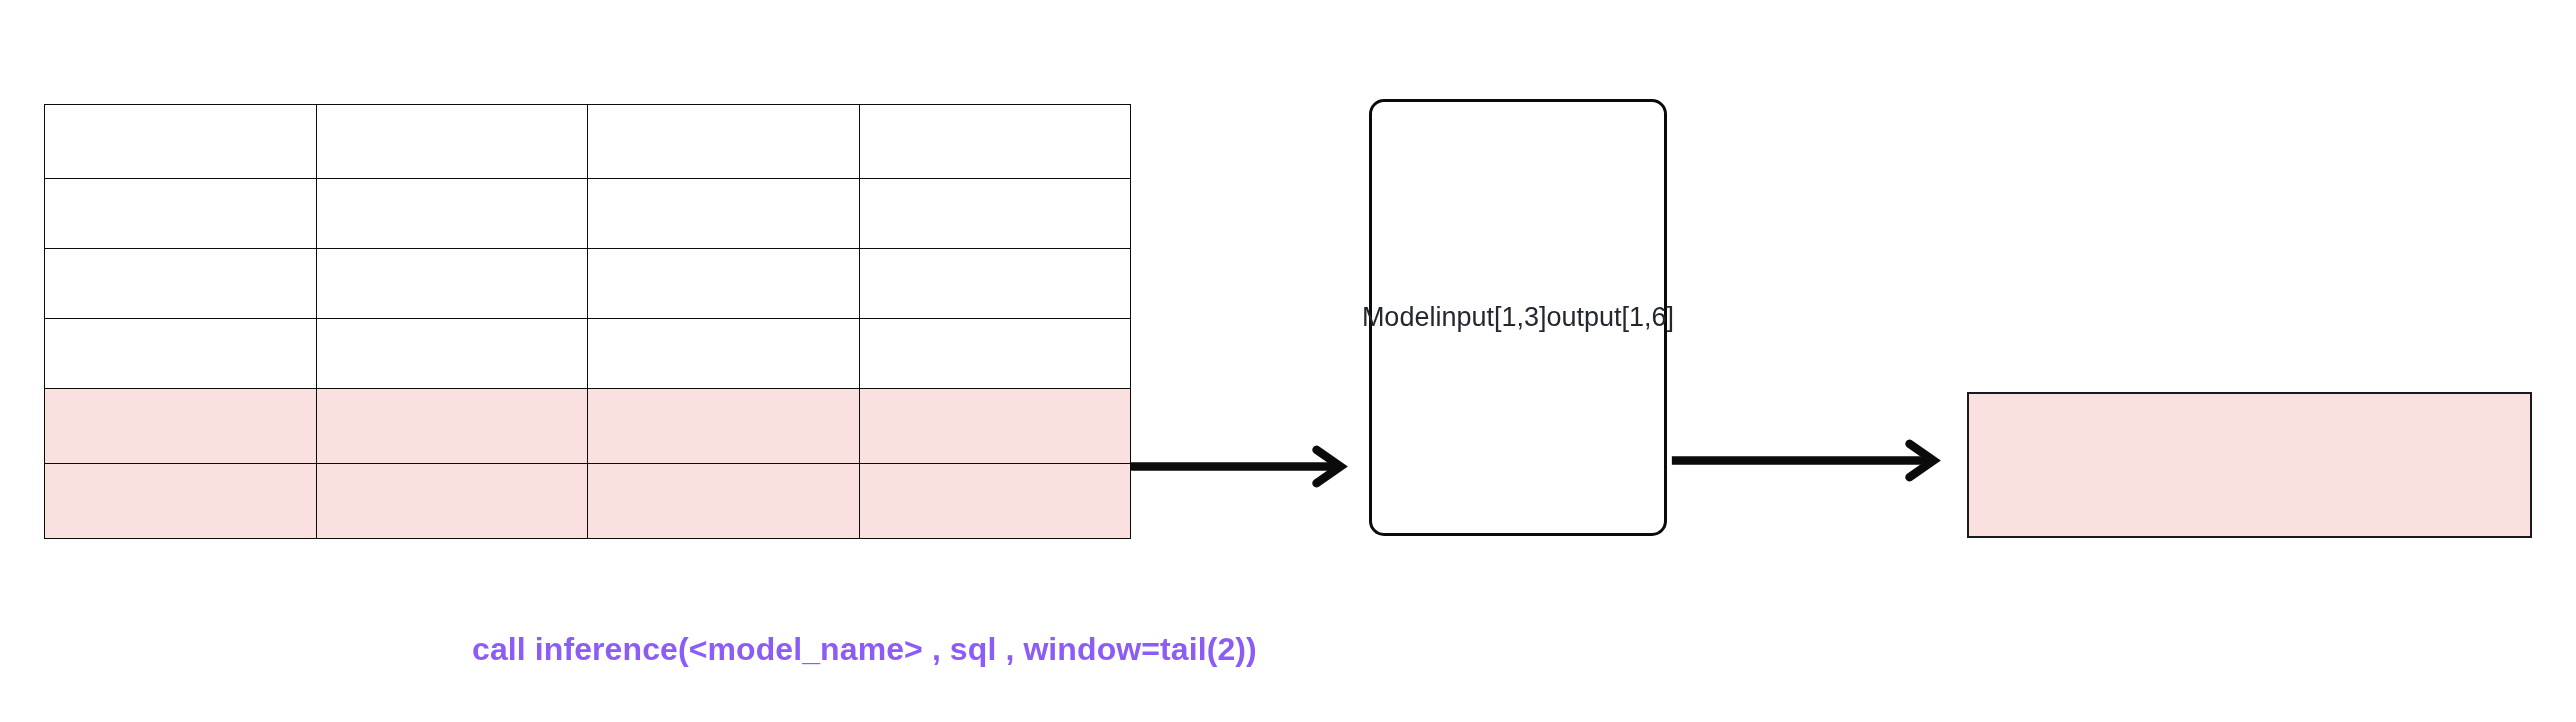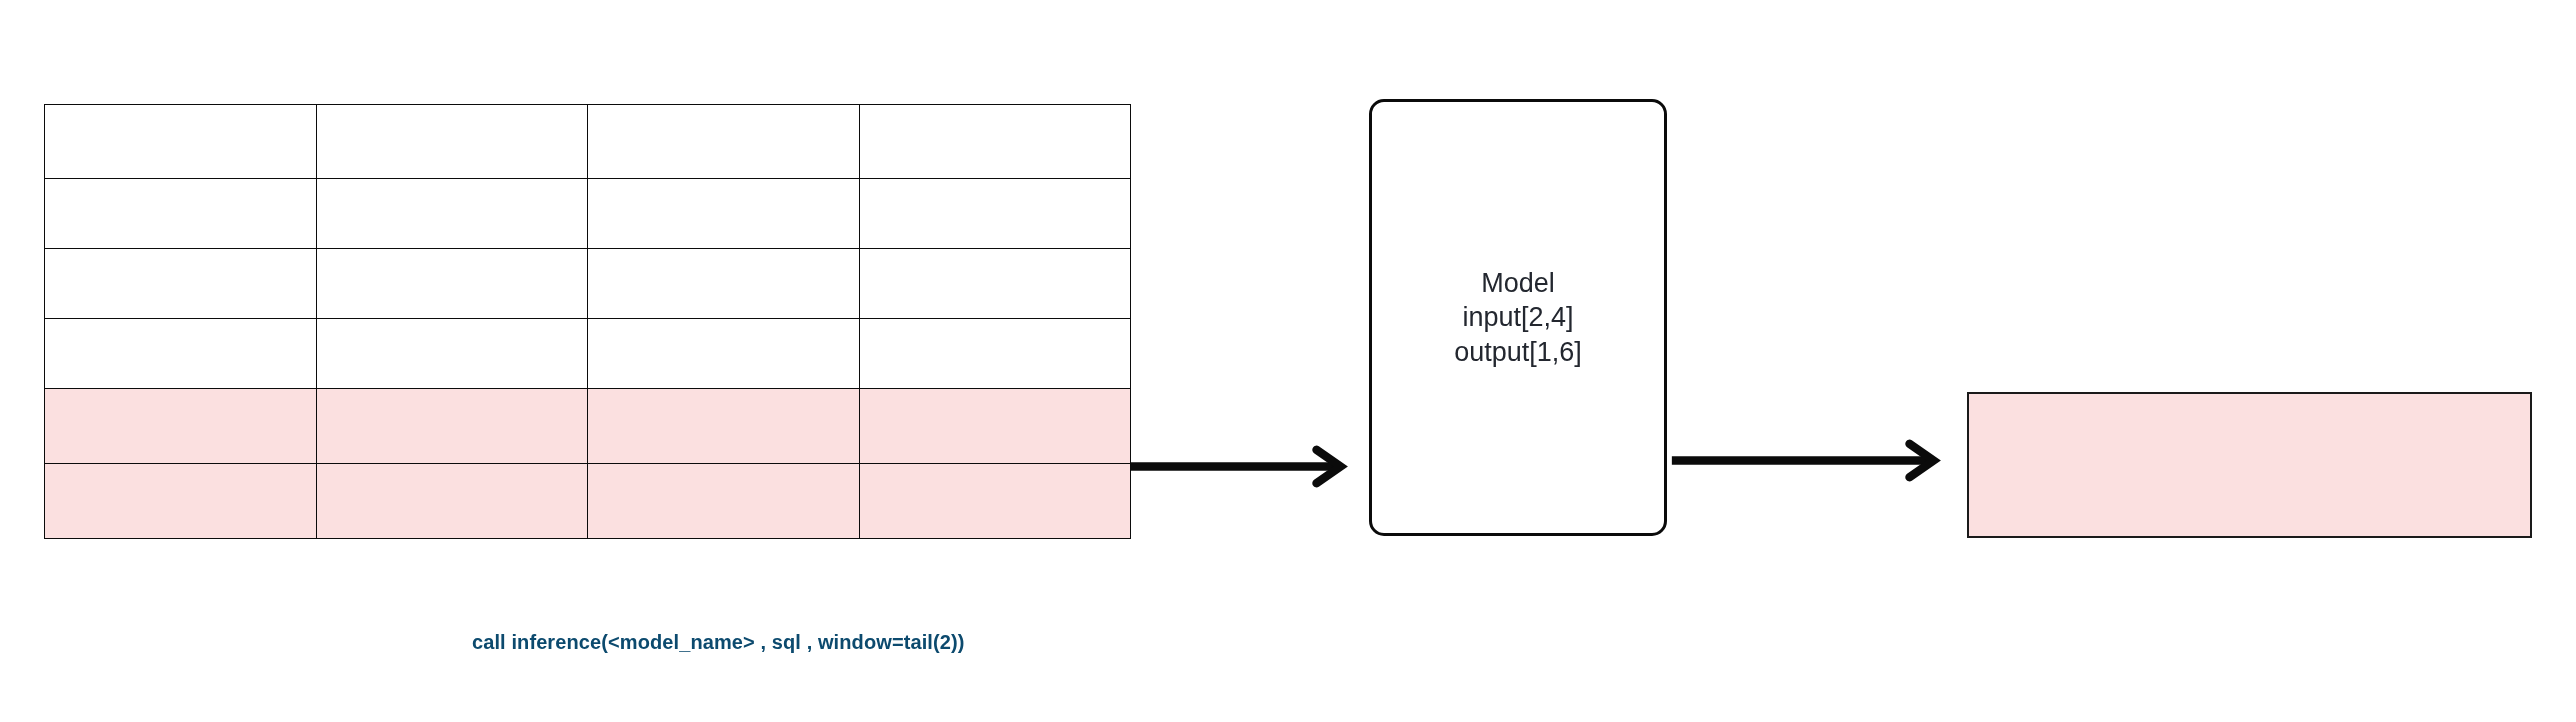--- a/index.html
+++ b/index.html
@@ -52,21 +52,21 @@
     position: absolute;
     left: 1369px;
     top: 99px;
     width: 298px;
     height: 437px;
     box-sizing: border-box;
     border: 3.7px solid #0b0b0b;
     border-radius: 15px;
     background: #ffffff;
     display: flex;
-    flex-direction: column;
+    flex-direction: row;
     align-items: center;
     justify-content: center;
   }
   #model-node .mline {
     font-size: 27px;
     line-height: 1.26;
     color: #23272f;
     text-align: center;
     white-space: nowrap;
   }
@@ -81,23 +81,23 @@
     box-sizing: border-box;
     border: 2.8px solid #1a1a1a;
     background: #FBE0E0;
   }
 
   
   #caption {
     position: absolute;
     left: 472px;
     top: 631px;
-    font-size: 20px;
+    font-size: 32px;
     font-weight: bold;
-    color: #0c4a6e;
+    color: #8b5cf6;
     white-space: nowrap;
     letter-spacing: 0.1px;
   }
 </style>
 </head>
 <body>
 
 <div id="canvas">
 
   <table id="input-table">
@@ -143,21 +143,21 @@
 
   <div class="arrow" style="left:1129px; top:446px;">
     <svg width="219" height="41" viewBox="0 0 236 44">
       <line x1="2" y1="22" x2="222" y2="22" stroke="#0b0b0b" stroke-width="9" stroke-linecap="butt"></line>
       <polyline points="202,4 228,22 202,40" fill="none" stroke="#0b0b0b" stroke-width="9" stroke-linecap="round" stroke-linejoin="miter"></polyline>
     </svg>
   </div>
 
   <div id="model-node">
     <div class="mline">Model</div>
-    <div class="mline">input[2,4]</div>
+    <div class="mline">input[1,3]</div>
     <div class="mline">output[1,6]</div>
   </div>
 
   <div class="arrow" style="left:1670px; top:440px;">
     <svg width="271" height="41" viewBox="0 0 292 44">
       <line x1="2" y1="22" x2="278" y2="22" stroke="#0b0b0b" stroke-width="9" stroke-linecap="butt"></line>
       <polyline points="258,4 284,22 258,40" fill="none" stroke="#0b0b0b" stroke-width="9" stroke-linecap="round" stroke-linejoin="miter"></polyline>
     </svg>
   </div>
 

